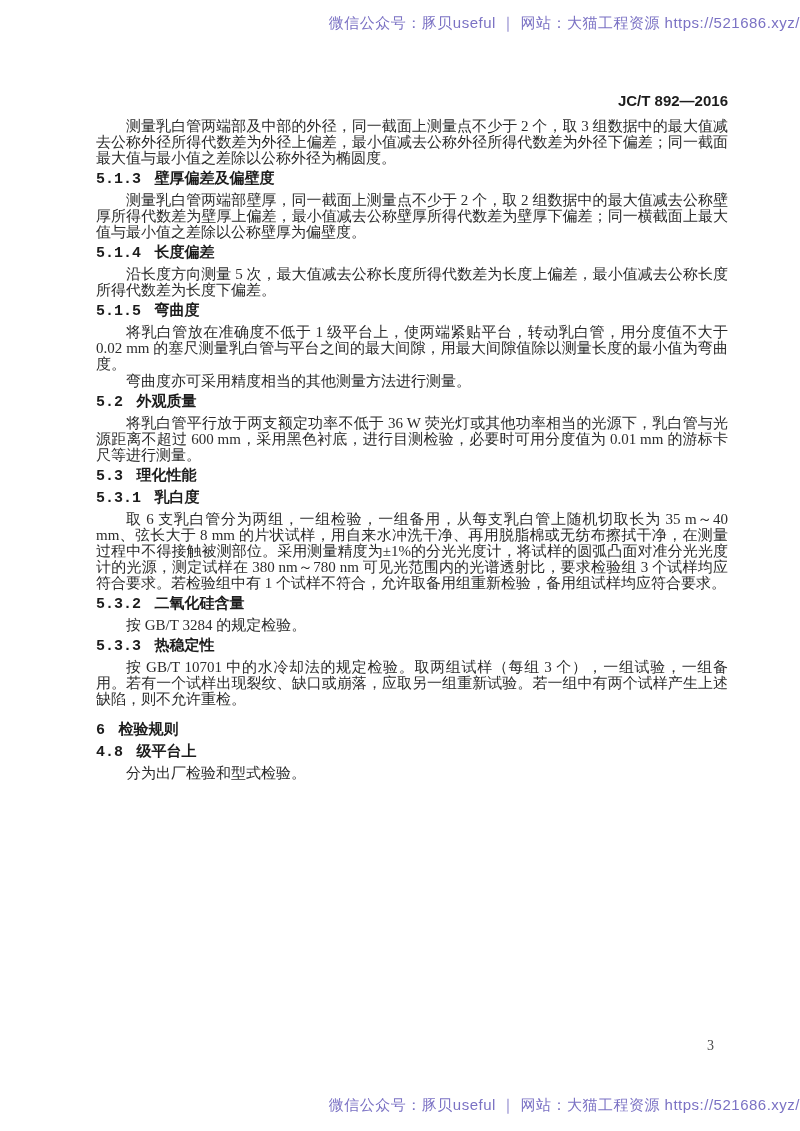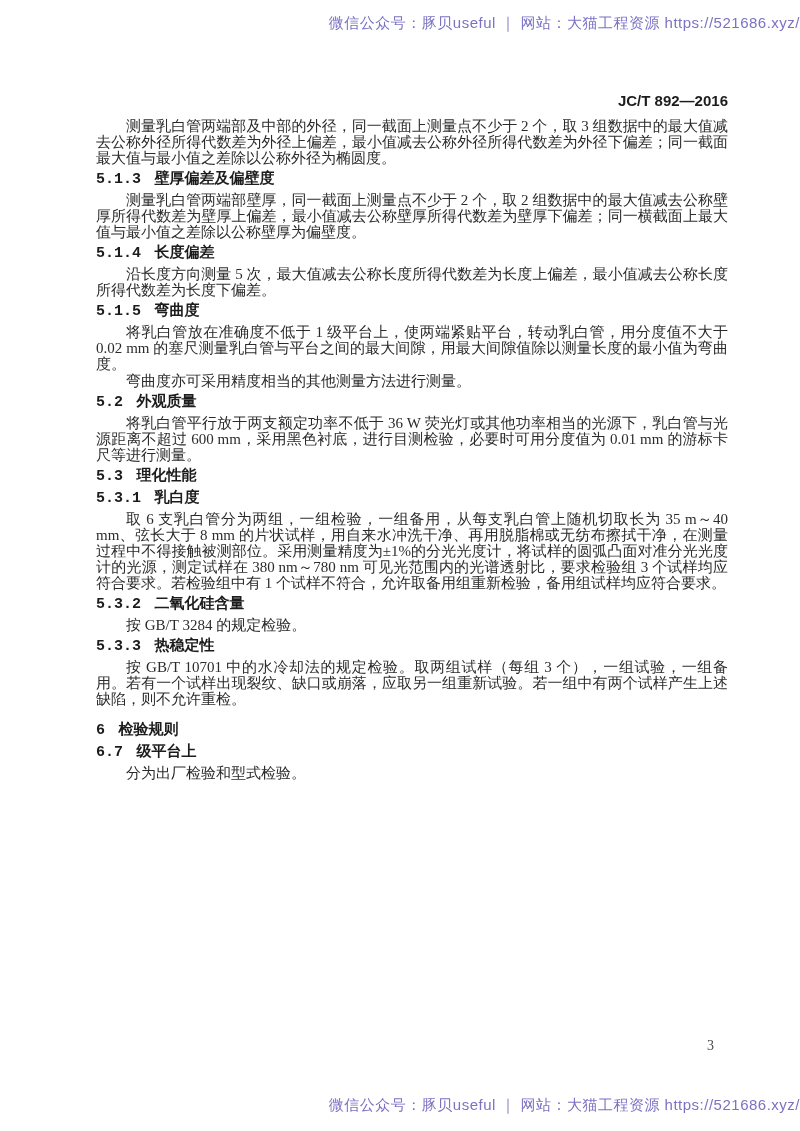--- a/index.html
+++ b/index.html
@@ -96,21 +96,21 @@
       <div class="heading"><span class="hnum">5.2</span><span>外观质量</span></div>
       <div class="para">将乳白管平行放于两支额定功率不低于 36 W 荧光灯或其他功率相当的光源下，乳白管与光源距离不超过 600 mm，采用黑色衬底，进行目测检验，必要时可用分度值为 0.01 mm 的游标卡尺等进行测量。</div>
       <div class="heading"><span class="hnum">5.3</span><span>理化性能</span></div>
       <div class="heading"><span class="hnum">5.3.1</span><span>乳白度</span></div>
       <div class="para">取 6 支乳白管分为两组，一组检验，一组备用，从每支乳白管上随机切取长为 35 m～40 mm、弦长大于 8 mm 的片状试样，用自来水冲洗干净、再用脱脂棉或无纺布擦拭干净，在测量过程中不得接触被测部位。采用测量精度为±1%的分光光度计，将试样的圆弧凸面对准分光光度计的光源，测定试样在 380 nm～780 nm 可见光范围内的光谱透射比，要求检验组 3 个试样均应符合要求。若检验组中有 1 个试样不符合，允许取备用组重新检验，备用组试样均应符合要求。</div>
       <div class="heading"><span class="hnum">5.3.2</span><span>二氧化硅含量</span></div>
       <div class="para">按 GB/T 3284 的规定检验。</div>
       <div class="heading"><span class="hnum">5.3.3</span><span>热稳定性</span></div>
       <div class="para">按 GB/T 10701 中的水冷却法的规定检验。取两组试样（每组 3 个），一组试验，一组备用。若有一个试样出现裂纹、缺口或崩落，应取另一组重新试验。若一组中有两个试样产生上述缺陷，则不允许重检。</div>
       <div class="heading level1"><span class="hnum">6</span><span>检验规则</span></div>
-      <div class="heading"><span class="hnum">6.7</span><span>级平台上</span></div>
+      <div class="heading"><span class="hnum">4.8</span><span>级平台上</span></div>
       <div class="para">分为出厂检验和型式检验。</div>
     </div>
 
   <div class="page-number">3</div>
 
   <div class="watermark bottom"><span>微信公众号：豚贝useful ｜ 网站：大猫工程资源 </span><a class="wm-url">https://521686.xyz/</a></div>
 
 </div>
 
 </body></html>

